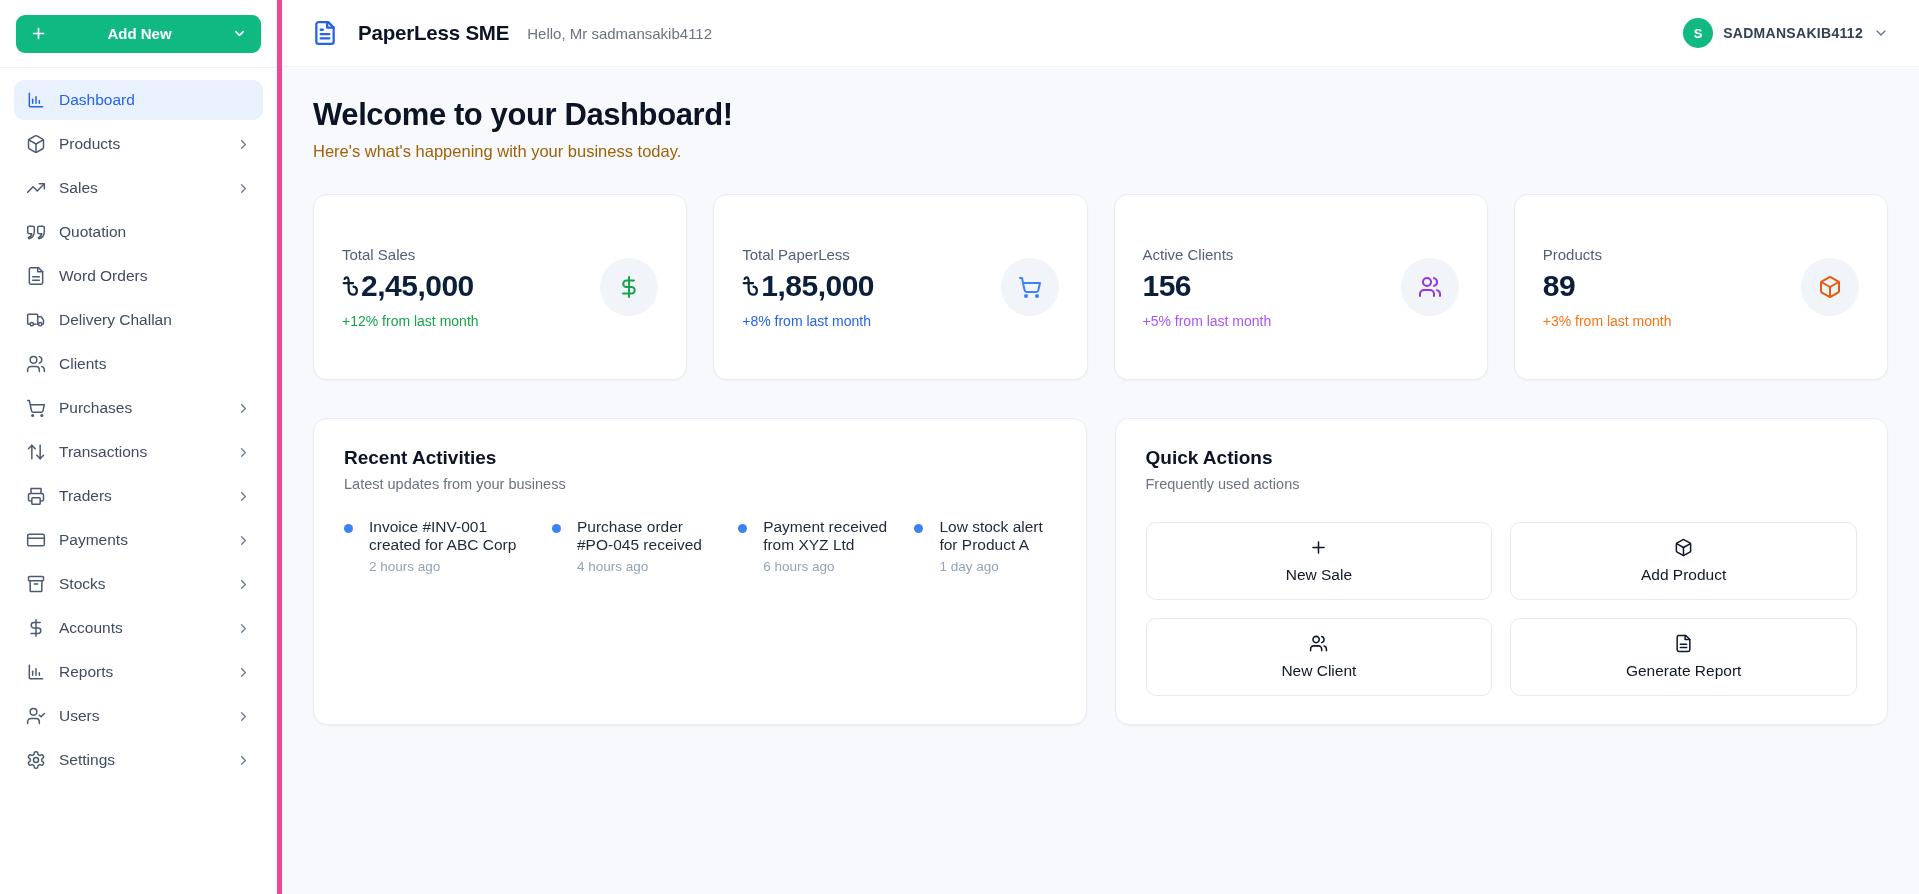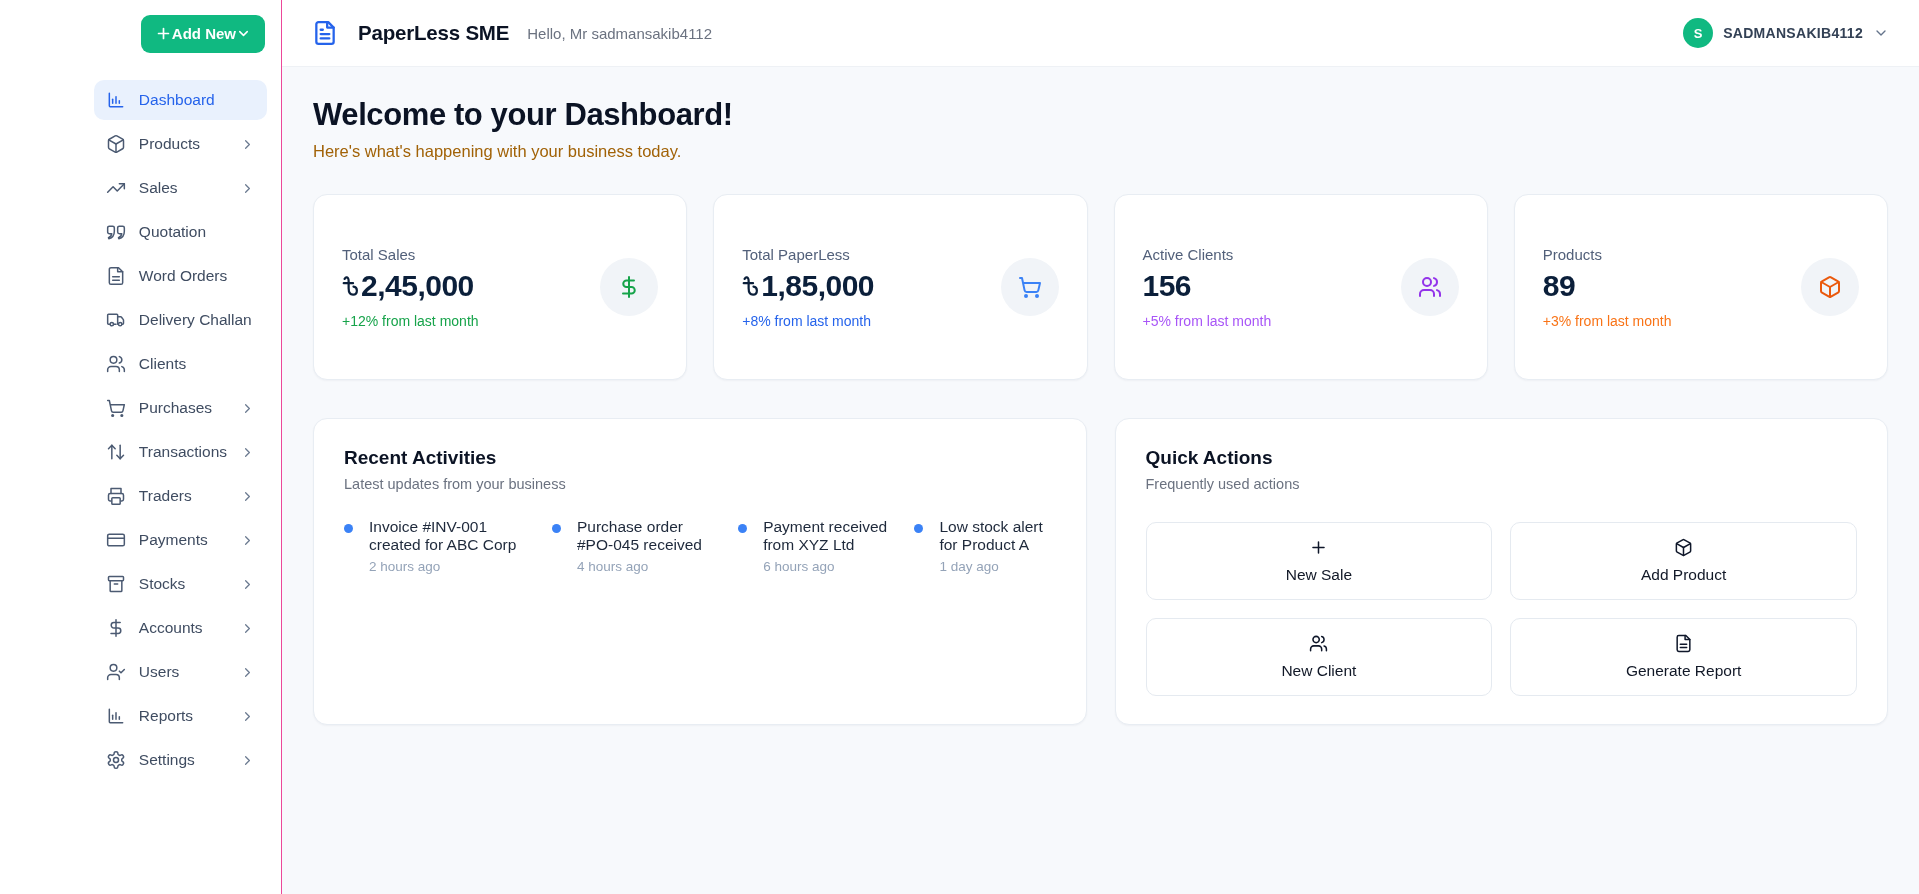--- a/index.html
+++ b/index.html
@@ -1,21 +1,21 @@
 <!DOCTYPE html>
 <html><head>
 <meta charset="utf-8">
 <title>PaperLess SME</title>
 <style>
   * { margin:0; padding:0; box-sizing:border-box; }
   html,body { width:1919px; height:894px; overflow:hidden; }
   body { font-family:"Liberation Sans","DejaVu Sans",sans-serif; background:#f7f9fc; color:#0f172a; display:flex; }
 
   
-  .sidebar { width:282px; min-width:282px; height:100%; background:#fff; border-right:1px solid #ec4899; display:flex; flex-direction:column;align-items:flex-end; }
+  .sidebar { width:282px; min-width:282px; height:100%; background:#fff; border-right:5px solid #ec4899; display:flex; flex-direction:column; }
   .sb-top { height:67px; display:flex; align-items:center; padding:0 16px; }
   .add-btn { flex:1; height:38px; border:none; border-radius:9px; color:#fff; display:flex; align-items:center; padding:0 14px; font-size:15px; font-weight:700; cursor:pointer; font-family:inherit; }
   .add-btn .lbl { flex:1; text-align:center; }
   .sb-divider { height:1px; background:#eef1f5; }
   nav { padding:12px 14px 0; display:flex; flex-direction:column; gap:4px; }
   .nav-item { height:40px; border-radius:10px; padding:0 12px; display:flex; align-items:center; gap:13px; color:#3f4c61; font-size:15.5px; font-weight:500; cursor:pointer; }
   .nav-item.active { background:#e9f1fd; color:#2563eb;border-radius:10px; }
   .nav-item .ico { display:flex; width:20px; height:20px; color:#4b5a72; }
   .nav-item.active .ico { color:#2563eb; }
   .nav-item .chev { margin-left:auto; display:flex; color:#6b7a90; }
@@ -253,42 +253,42 @@
       <span>Accounts</span>
       <span class="chev">
           <svg width="15" height="15" viewBox="0 0 24 24" fill="none" stroke="currentColor" stroke-width="2" stroke-linecap="round" stroke-linejoin="round">
             <path d="m9 6 6 6-6 6"></path>
           </svg>
         </span>
     </div>
     <div class="nav-item">
       <span class="ico">
           <svg width="20" height="20" viewBox="0 0 24 24" fill="none" stroke="currentColor" stroke-width="1.8" stroke-linecap="round" stroke-linejoin="round">
-            <path d="M16 21v-2a4 4 0 0 0-4-4H6a4 4 0 0 0-4 4v2"></path>
-            <circle cx="9" cy="7" r="4"></circle>
-            <path d="m16 11 2 2 4-4"></path>
-          </svg>
-        </span>
-      <span>Users</span>
-      <span class="chev">
-          <svg width="15" height="15" viewBox="0 0 24 24" fill="none" stroke="currentColor" stroke-width="2" stroke-linecap="round" stroke-linejoin="round">
-            <path d="m9 6 6 6-6 6"></path>
-          </svg>
-        </span>
-    </div>
-    <div class="nav-item">
-      <span class="ico">
-          <svg width="20" height="20" viewBox="0 0 24 24" fill="none" stroke="currentColor" stroke-width="1.8" stroke-linecap="round" stroke-linejoin="round">
             <path d="M4 4v15a1 1 0 0 0 1 1h15"></path>
             <path d="M8 16v-5"></path>
             <path d="M12 16V8"></path>
             <path d="M16 16v-3"></path>
           </svg>
         </span>
       <span>Reports</span>
+      <span class="chev">
+          <svg width="15" height="15" viewBox="0 0 24 24" fill="none" stroke="currentColor" stroke-width="2" stroke-linecap="round" stroke-linejoin="round">
+            <path d="m9 6 6 6-6 6"></path>
+          </svg>
+        </span>
+    </div>
+    <div class="nav-item">
+      <span class="ico">
+          <svg width="20" height="20" viewBox="0 0 24 24" fill="none" stroke="currentColor" stroke-width="1.8" stroke-linecap="round" stroke-linejoin="round">
+            <path d="M16 21v-2a4 4 0 0 0-4-4H6a4 4 0 0 0-4 4v2"></path>
+            <circle cx="9" cy="7" r="4"></circle>
+            <path d="m16 11 2 2 4-4"></path>
+          </svg>
+        </span>
+      <span>Users</span>
       <span class="chev">
           <svg width="15" height="15" viewBox="0 0 24 24" fill="none" stroke="currentColor" stroke-width="2" stroke-linecap="round" stroke-linejoin="round">
             <path d="m9 6 6 6-6 6"></path>
           </svg>
         </span>
     </div>
     <div class="nav-item">
       <span class="ico">
           <svg width="20" height="20" viewBox="0 0 24 24" fill="none" stroke="currentColor" stroke-width="1.8" stroke-linecap="round" stroke-linejoin="round">
             <path d="M12.22 2h-.44a2 2 0 0 0-2 2v.18a2 2 0 0 1-1 1.73l-.43.25a2 2 0 0 1-2 0l-.15-.08a2 2 0 0 0-2.73.73l-.22.38a2 2 0 0 0 .73 2.73l.15.1a2 2 0 0 1 1 1.72v.51a2 2 0 0 1-1 1.74l-.15.09a2 2 0 0 0-.73 2.73l.22.38a2 2 0 0 0 2.73.73l.15-.08a2 2 0 0 1 2 0l.43.25a2 2 0 0 1 1 1.73V20a2 2 0 0 0 2 2h.44a2 2 0 0 0 2-2v-.18a2 2 0 0 1 1-1.73l.43-.25a2 2 0 0 1 2 0l.15.08a2 2 0 0 0 2.73-.73l.22-.39a2 2 0 0 0-.73-2.73l-.15-.08a2 2 0 0 1-1-1.74v-.5a2 2 0 0 1 1-1.74l.15-.09a2 2 0 0 0 .73-2.73l-.22-.38a2 2 0 0 0-2.73-.73l-.15.08a2 2 0 0 1-2 0l-.43-.25a2 2 0 0 1-1-1.73V4a2 2 0 0 0-2-2z"></path>

